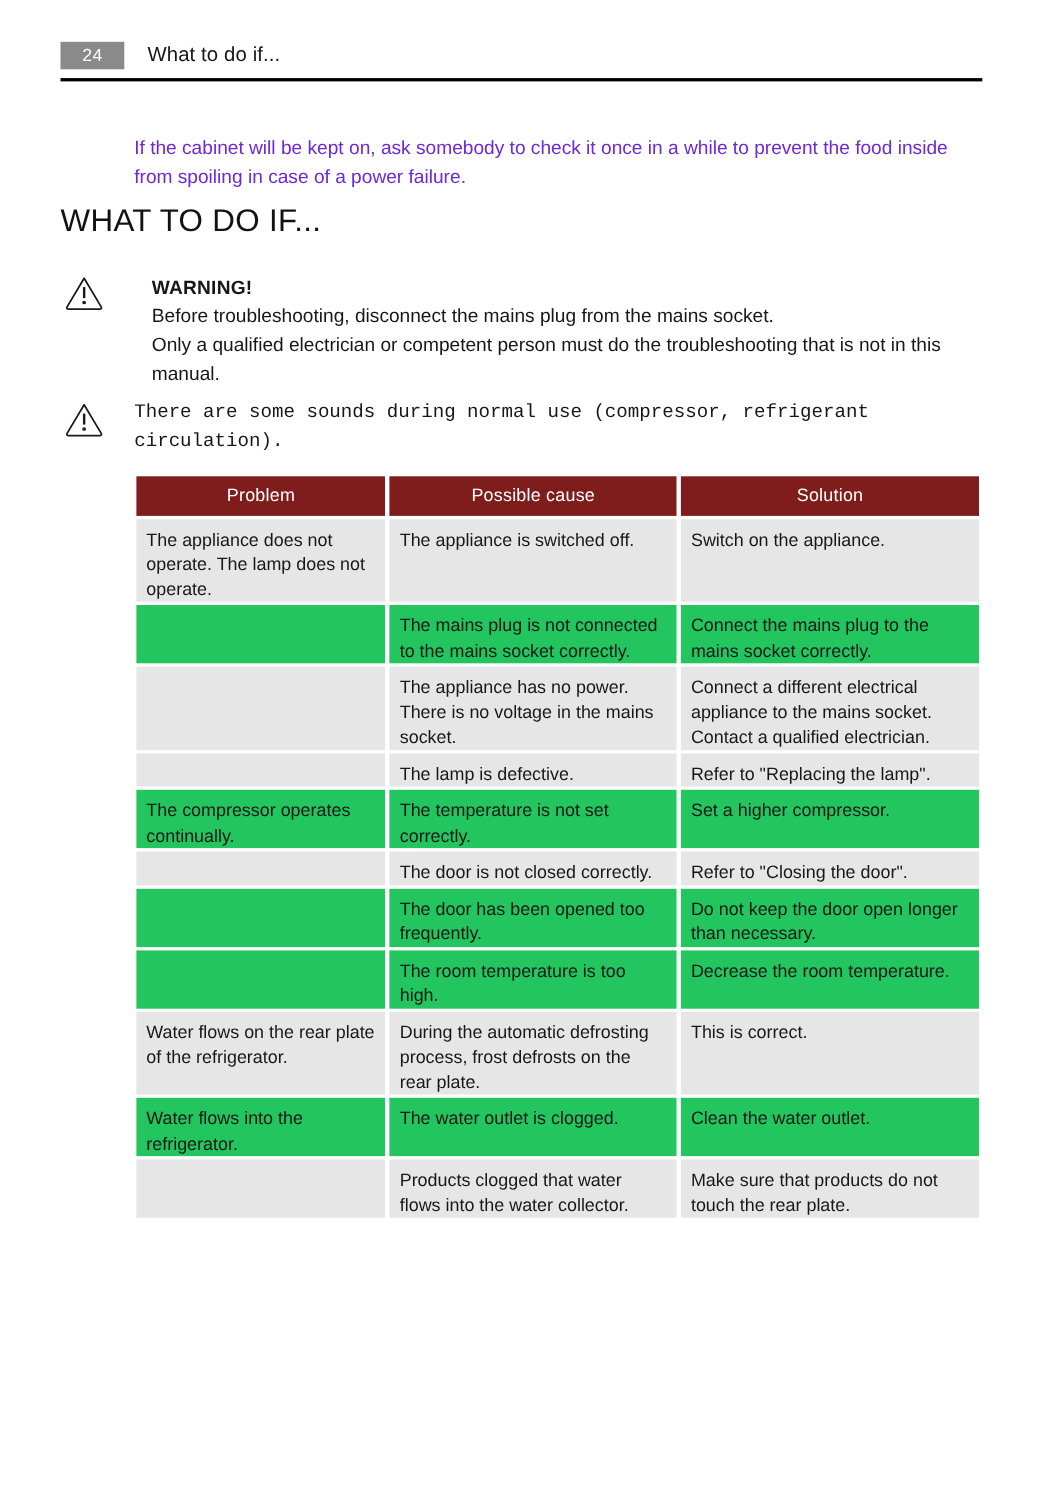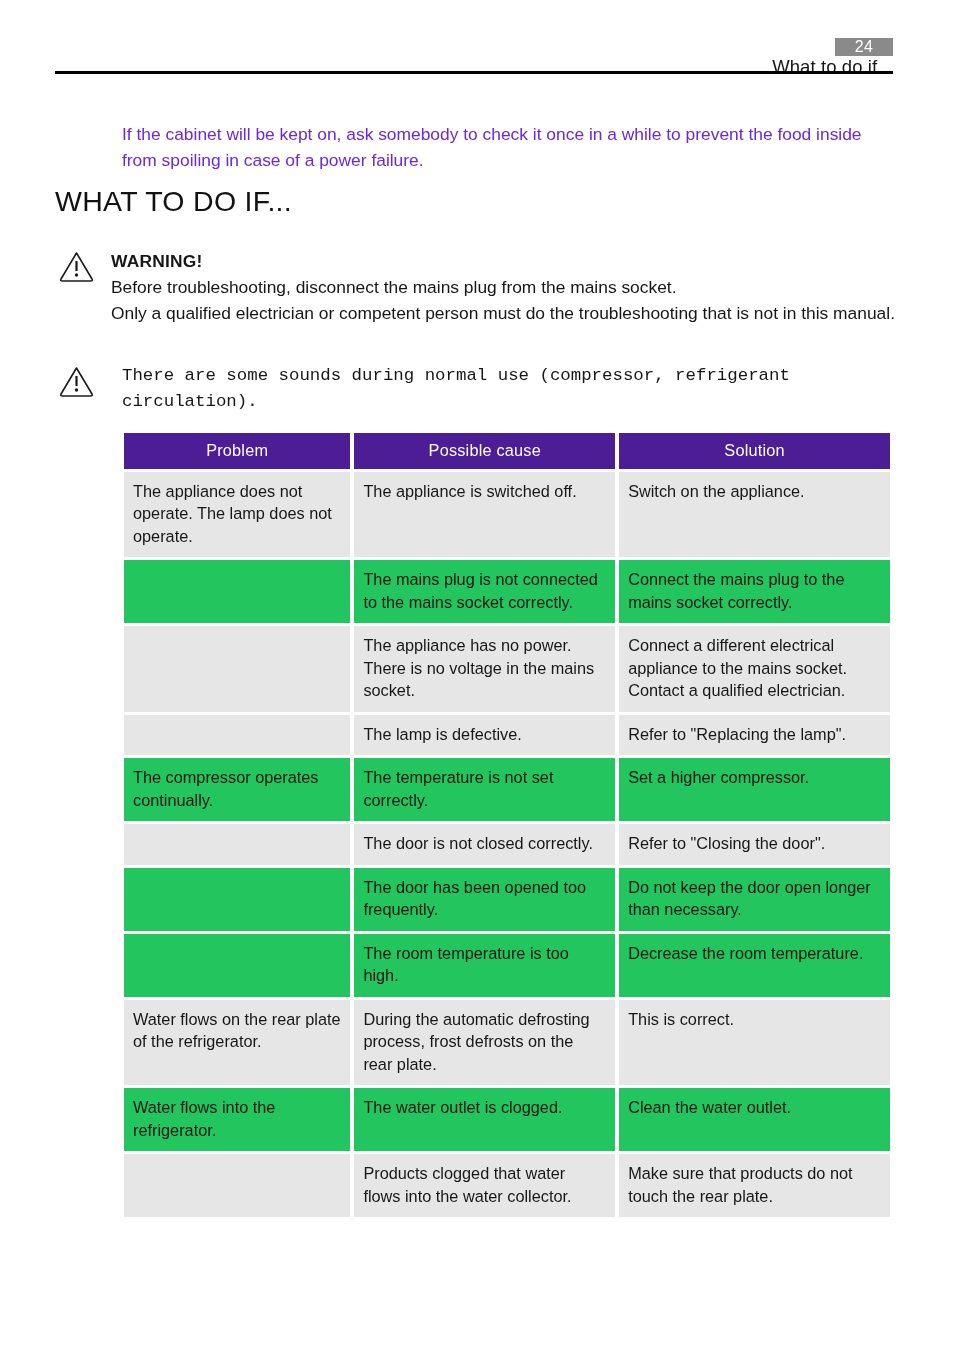--- a/index.html
+++ b/index.html
@@ -24,22 +24,21 @@
   }
 
   
   .page-header {
     position: absolute;
     left: 55px;
     top: 38px;
     width: 838px;
     height: 30px;
     display: flex;
-    align-items: flex-end;
-    flex-direction: column;
+    align-items: flex-start;
   }
   .page-number-badge {
     width: 58px;
     height: 25px;
     background: #8a8a8a;
     color: #ffffff;
     font-size: 16px;
     display: flex;
     align-items: center;
     justify-content: center;
@@ -92,21 +91,21 @@
   .note-warning { left: 58px; top: 248px; width: 840px; }
   .note-sounds  { left: 58px; top: 363px; width: 840px; font-family: Liberation Mono, monospace; }
 
   .warn-icon {
     flex: 0 0 auto;
     width: 37px;
     height: 33px;
     margin-top: 2px;
   }
   .note-body {
-    margin-left: 16px;
+    margin-left: 43px;
     font-size: 17.4px;
     line-height: 26px;
     color: #171717;
   }
   .note-sounds .note-body { margin-left: 27px; }
   .note-title {
     font-weight: bold;
     display: block;
     letter-spacing: 0.2px;
   }
@@ -116,28 +115,28 @@
     position: absolute;
     left: 120px;
     top: 430px;
     width: 774px;
     border-collapse: separate;
     border-spacing: 4px 3px;
     table-layout: fixed;
   }
   .tbl th, .tbl td {
     vertical-align: top;
-    padding: 8px 9px 10px 9px;
+    padding: 8px 9px 0 9px;
     font-size: 16.3px;
     line-height: 22.5px;
     font-weight: normal;
     color: #171717;
   }
   .tbl th {
-    background: #4c1d95;
+    background: #7f1d1d;
     color: #ffffff;
     text-align: center;
     font-size: 16.3px;
     padding: 6px 6px 7px 6px;
     letter-spacing: 0.2px;
   }
   .col-problem  { width: 224px; }
   .col-cause    { width: 258px; }
   .col-solution { width: 268px; }
 

